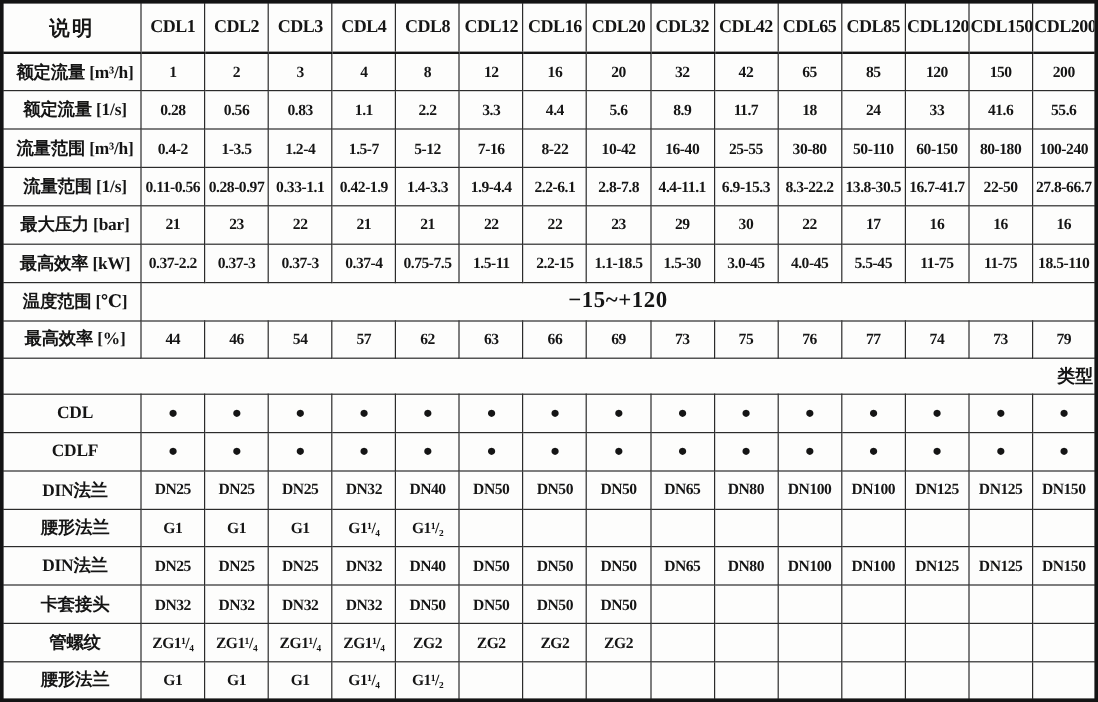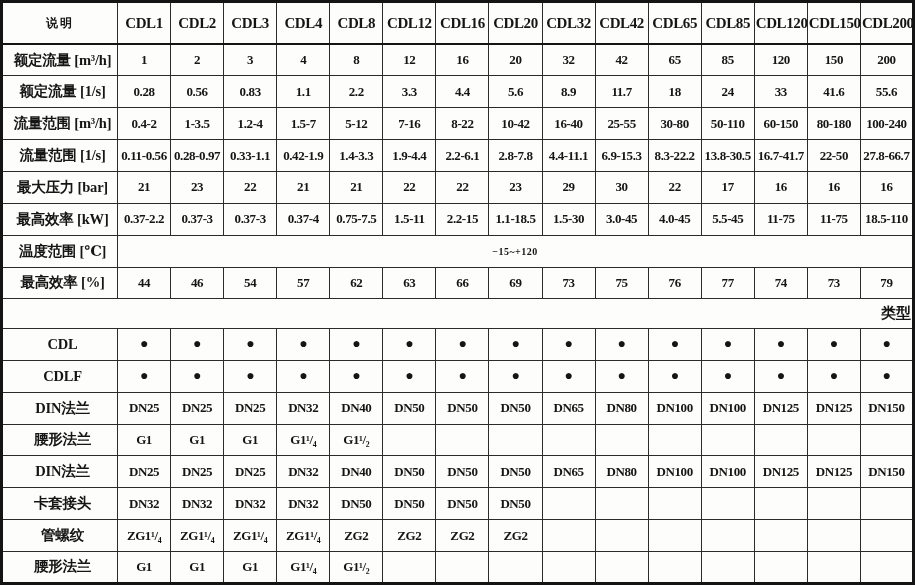--- a/index.html
+++ b/index.html
@@ -33,42 +33,42 @@
     text-align: center;
     vertical-align: middle;
   }
   thead th {
     height: 40px;
     font-size: 15px;
     letter-spacing: -0.4px;
     border-bottom: 2px solid #141414;
   }
   thead th.desc-head {
-    font-size: 12px;
+    font-size: 17px;
     letter-spacing: 2px;
   }
   tr.r-data { height: 28px; }
   tr.r-section { height: 26px; }
   td.label {
     text-align: center;
     padding-left: 6px;
     font-size: 14.5px;
     letter-spacing: -0.2px;
   }
   td.val {
     font-size: 13px;
     letter-spacing: -0.4px;
   }
   td.section {
     text-align: right;
     padding-left: 6px;
     font-size: 15px;
   }
   td.spanval {
-    font-size: 10px;
+    font-size: 19px;
     letter-spacing: 0.5px;
   }
   span.dot {
     font-size: 14px;
     line-height: 1;
   }
 </style>
 </head>
 <body>
 

